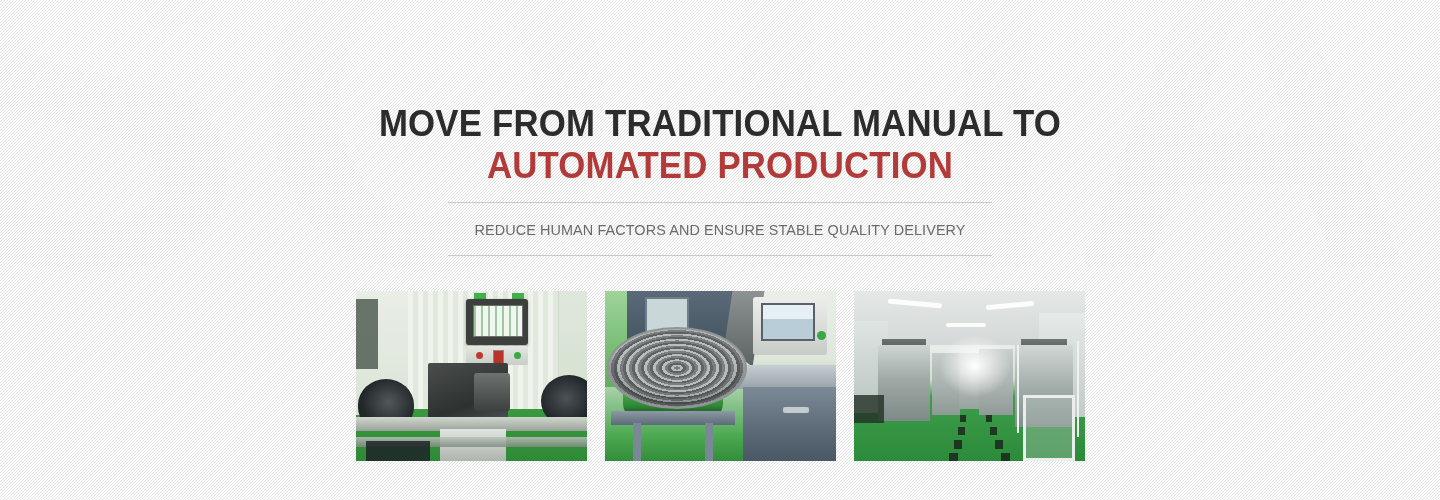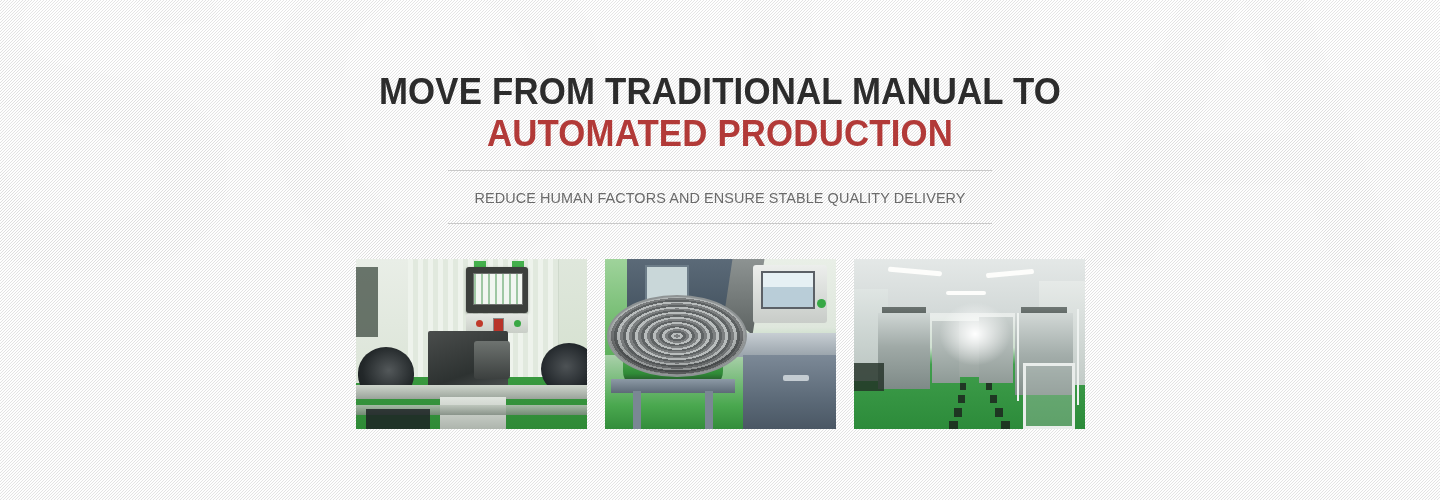--- a/index.html
+++ b/index.html
@@ -73,21 +73,21 @@
   .content {
     position: absolute;
     inset: 0;
     z-index: 4;
     display: flex;
     flex-direction: column;
     align-items: center;
   }
 
   .headline-block {
-    margin-top: 72px;
+    margin-top: 104px;
     text-align: center;
     width: 100%;
   }
 
   .headline-1 {
     font-family: "Liberation Sans", sans-serif;
     font-weight: 700;
     font-size: 37px;
     line-height: 40px;
     letter-spacing: 0.2px;

